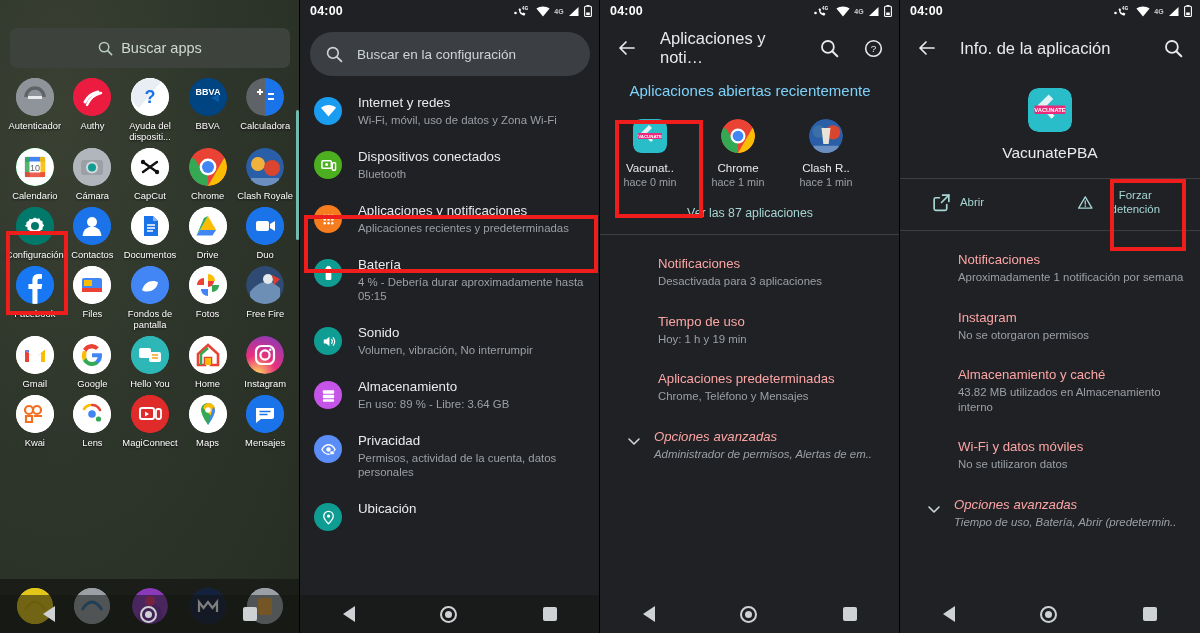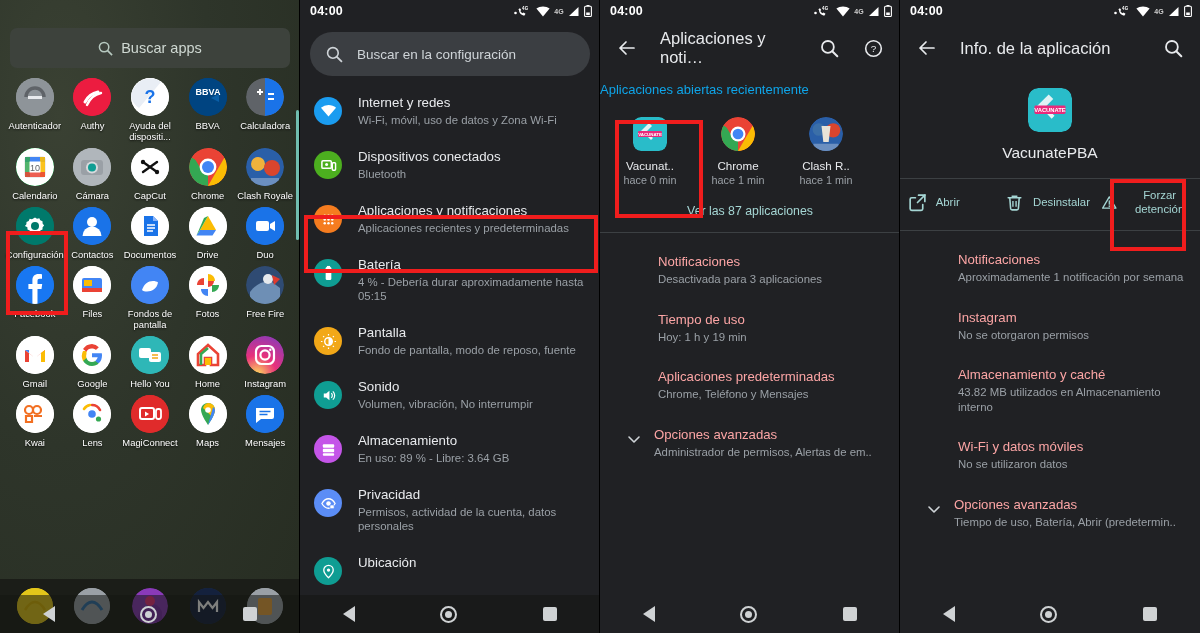--- a/index.html
+++ b/index.html
@@ -83,34 +83,34 @@
   .s-txt { flex: 1; min-width: 0; }
   .s-title { color: #e8eaed; font-size: 13.3px; line-height: 16px; }
   .s-sub { color: #9aa0a6; font-size: 11.4px; line-height: 14px; margin-top: 2px; }
 
   
   .appbar { display: flex; align-items: center; height: 52px; padding: 0 8px; gap: 6px; }
   .appbar .ab-title { color: #e8eaed; font-size: 16.5px; flex: 1; margin-left: 8px; }
   .ab-btn { width: 38px; height: 38px; display: flex; align-items: center; justify-content: center; flex:none; }
 
   .section-head {
-    color: #0ea5e9; font-size: 13px; text-align: left; padding: 8px 0 12px;
+    color: #7dd3fc; font-size: 15px; text-align: center; padding: 8px 0 12px;
   }
   .recent-row { display: flex; justify-content: flex-start; padding: 0 6px; }
   .recent-cell { width: 88px; display: flex; flex-direction: column; align-items: center; padding: 8px 2px; }
   .recent-ico { width: 34px; height: 34px; border-radius: 8px; overflow: hidden; position: relative; }
   .recent-name { color: #e8eaed; font-size: 11.6px; margin-top: 8px; text-align: center; }
   .recent-time { color: #9aa0a6; font-size: 10.8px; margin-top: 2px; text-align: center; }
   .see-all { color: #a5d6d4; font-size: 12.3px; text-align: center; padding: 10px 0 14px; }
   .divider { height: 1px; background: #3c4043; margin: 0 0 0 0; }
 
   .s-item2 { display: flex; align-items: flex-start; padding: 12px 14px 12px 14px; }
   .s-item2 .chev { width: 40px; flex: none; display:flex; align-items:center; justify-content:center; padding-top: 4px; }
   .s-item2 .body { flex: 1; min-width: 0; padding-left: 44px; }
-  .s-item2.with-chev .body { padding-left: 0; }
+  .s-item2.with-chev .body { padding-left: 0; font-style: italic; }
   .i2-title { color: #fca5a5; font-size: 13.2px; line-height: 17px; }
   .i2-sub { color: #9aa0a6; font-size: 11.4px; line-height: 14.5px; margin-top: 2px; }
 
   
   .appinfo-head { display: flex; flex-direction: column; align-items: center; padding: 14px 0 16px; }
   .appinfo-ico { width: 44px; height: 44px; border-radius: 10px; overflow: hidden; position: relative; }
   .appinfo-name { color: #e8eaed; font-size: 15.5px; margin-top: 12px; }
   .actions { display: flex; justify-content: space-around; padding: 10px 4px 14px; }
   .action { width: 92px; display: flex; flex-direction: row; align-items: center; gap: 8px; }
   .action-lbl { color: #a5d6d4; font-size: 11.4px; text-align: center; line-height: 13.5px; }
@@ -661,35 +661,20 @@
                 <rect x="6" y="2" width="6" height="14" rx="1.5" fill="#fff"></rect>
                 <rect x="7.3" y="1" width="3.4" height="1.4" fill="#fff"></rect>
               </svg>
           </div>
           <div class="s-txt">
             <div class="s-title">Batería</div>
             <div class="s-sub">4 % - Debería durar aproximadamente hasta 05:15</div>
           </div>
         </div>
         <div class="s-item">
-          <div class="s-ico" style="background:#f2a818">
-            <svg width="17" height="17" viewBox="0 0 18 18">
-                <circle cx="9" cy="9" r="4" fill="none" stroke="#fff" stroke-width="1.5"></circle>
-                <path d="M9 5a4 4 0 0 1 0 8z" fill="#fff"></path>
-                <g stroke="#fff" stroke-width="1.3">
-                  <path d="M9 1v1.6M9 15.4V17M1 9h1.6M15.4 9H17M3.3 3.3l1.1 1.1M13.6 13.6l1.1 1.1M14.7 3.3l-1.1 1.1M4.4 13.6l-1.1 1.1"></path>
-                </g>
-              </svg>
-          </div>
-          <div class="s-txt">
-            <div class="s-title">Pantalla</div>
-            <div class="s-sub">Fondo de pantalla, modo de reposo, fuente</div>
-          </div>
-        </div>
-        <div class="s-item">
           <div class="s-ico" style="background:#0f9d93">
             <svg width="17" height="17" viewBox="0 0 18 18">
                 <path d="M4 7h2.5L10 4v10L6.5 11H4z" fill="#fff"></path>
                 <path d="M12 6.5a3.5 3.5 0 0 1 0 5M13.6 4.6a6 6 0 0 1 0 8.8" fill="none" stroke="#fff" stroke-width="1.3"></path>
               </svg>
           </div>
           <div class="s-txt">
             <div class="s-title">Sonido</div>
             <div class="s-sub">Volumen, vibración, No interrumpir</div>
           </div>
@@ -939,29 +924,20 @@
         <div class="action">
           <svg width="21" height="21" viewBox="0 0 20 20">
               <path d="M11 3h6v6" fill="none" stroke="#a5d6d4" stroke-width="1.6" stroke-linecap="round"></path>
               <path d="M17 3l-7 7" fill="none" stroke="#a5d6d4" stroke-width="1.6" stroke-linecap="round"></path>
               <path d="M15 12v4a1.5 1.5 0 0 1-1.5 1.5h-9A1.5 1.5 0 0 1 3 16V7a1.5 1.5 0 0 1 1.5-1.5H8" fill="none" stroke="#a5d6d4" stroke-width="1.6" stroke-linecap="round"></path>
             </svg>
           <div class="action-lbl">Abrir</div>
         </div>
         <div class="action">
           <svg width="21" height="21" viewBox="0 0 20 20">
-              <path d="M4 5.5h12" stroke="#a5d6d4" stroke-width="1.5" stroke-linecap="round"></path>
-              <path d="M8 5.5V4h4v1.5" fill="none" stroke="#a5d6d4" stroke-width="1.5"></path>
-              <path d="M5.5 5.5l.8 10.2A1.4 1.4 0 0 0 7.7 17h4.6a1.4 1.4 0 0 0 1.4-1.3l.8-10.2" fill="none" stroke="#a5d6d4" stroke-width="1.5"></path>
-              <path d="M8.5 8.5v5.5M11.5 8.5v5.5" stroke="#a5d6d4" stroke-width="1.3"></path>
-            </svg>
-          <div class="action-lbl">Desinstalar</div>
-        </div>
-        <div class="action">
-          <svg width="21" height="21" viewBox="0 0 20 20">
               <path d="M10 3.2 18 16.8H2z" fill="none" stroke="#a5d6d4" stroke-width="1.6" stroke-linejoin="round"></path>
               <path d="M10 8v4" stroke="#a5d6d4" stroke-width="1.5" stroke-linecap="round"></path>
               <circle cx="10" cy="14.4" r=".95" fill="#a5d6d4"></circle>
             </svg>
           <div class="action-lbl">Forzar detención</div>
         </div>
       </div>
       <div class="divider"></div>
 
       <div style="padding-top:8px">

